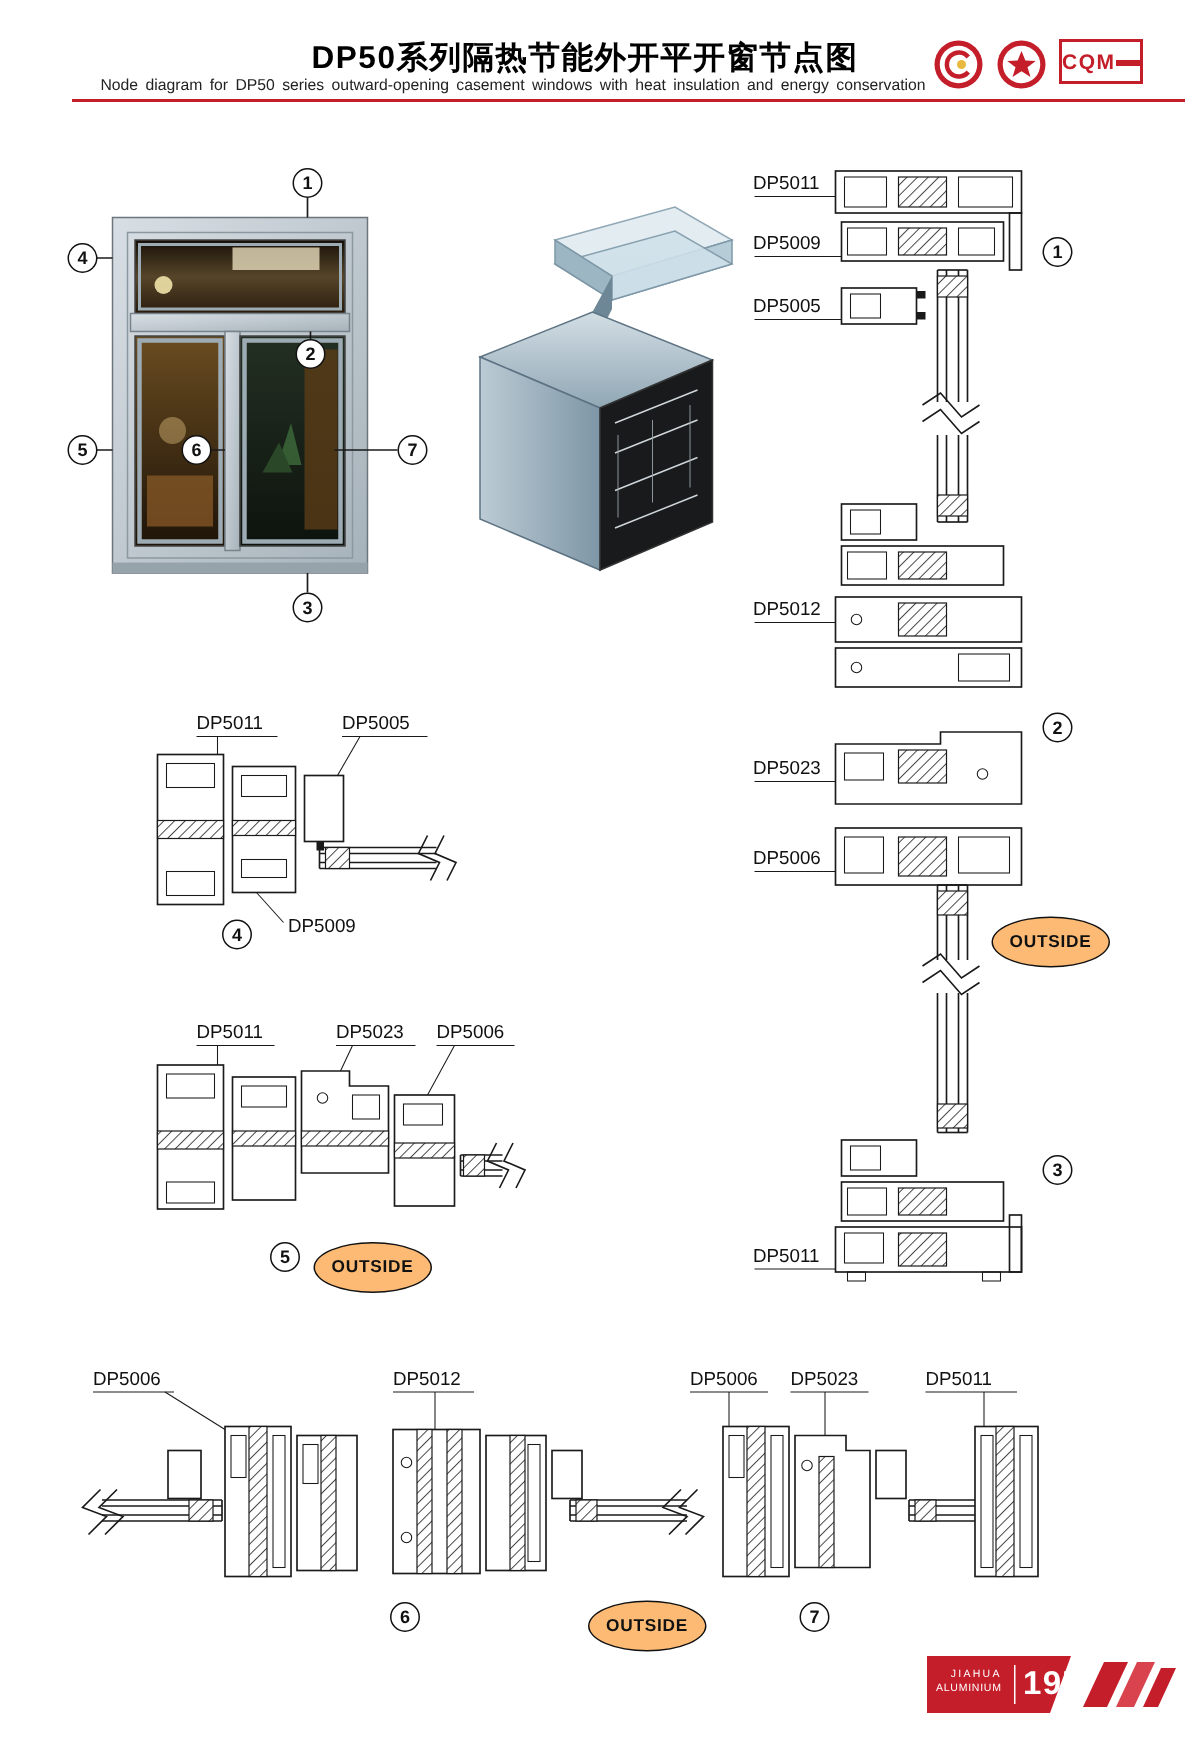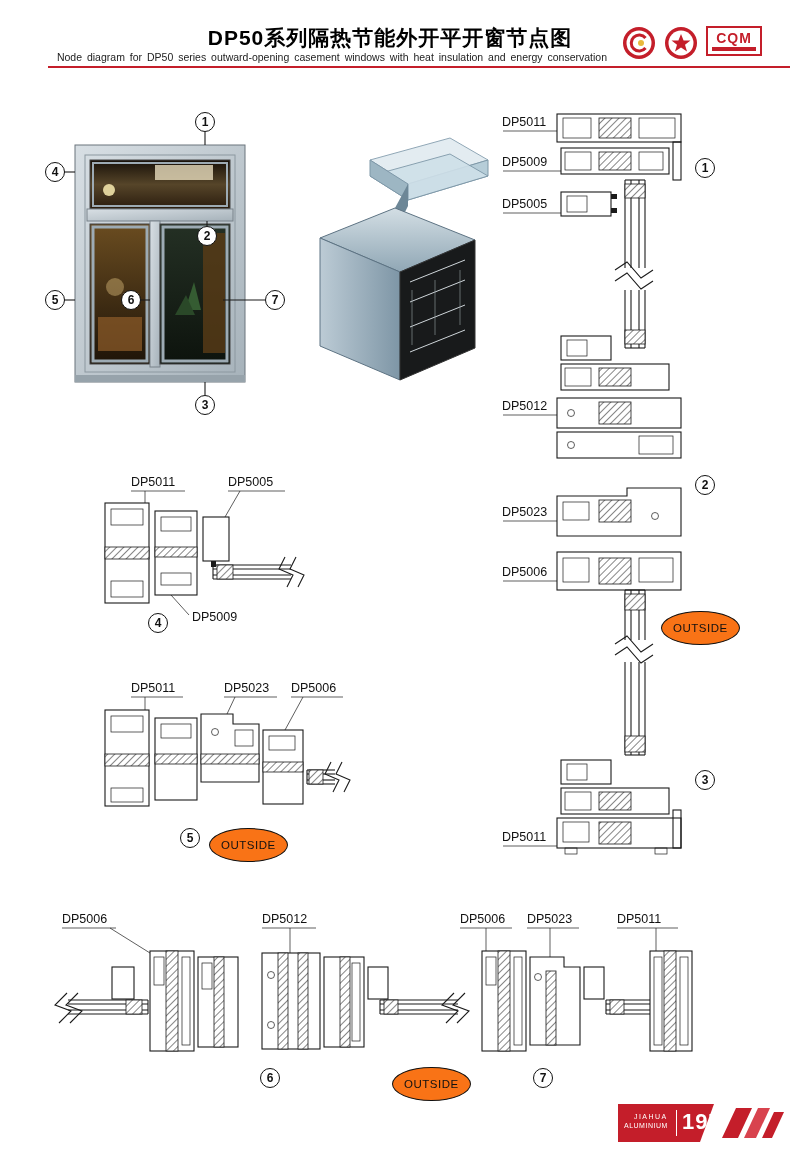--- a/index.html
+++ b/index.html
@@ -5,43 +5,43 @@
   *{margin:0;padding:0;box-sizing:border-box}
   html,body{background:#fff}
   body{font-family:"Liberation Sans",sans-serif;color:#111}
   .page{position:relative;width:800px;height:1167px;background:#fff;overflow:hidden}
   .abs{position:absolute}
   .title-cn{font-size:21px;font-weight:bold;letter-spacing:1px;text-align:center;color:#000}
   .title-en{font-size:10.5px;color:#222;text-align:center;word-spacing:2px}
   .red-rule{background:#c41e2a;height:2px}
   .plabel{position:absolute;font-size:12.5px;font-weight:normal;white-space:nowrap;color:#111;line-height:15px}
   .callout{position:absolute;width:20px;height:20px;border:1.6px solid #111;border-radius:50%;background:#fff;display:flex;align-items:center;justify-content:center;font-size:12px;font-weight:bold;color:#111}
-  .outside-pill{position:absolute;height:22px;padding:16px 11px;border:1.6px solid #111;border-radius:50% / 50%;background:#f97316;display:flex;align-items:center;justify-content:center;font-size:11.5px;font-weight:normal;letter-spacing:.5px;white-space:nowrap}
+  .outside-pill{position:absolute;height:22px;padding:16px 11px;border:1.6px solid #111;border-radius:50% / 50%;background:#fdba74;display:flex;align-items:center;justify-content:center;font-size:11.5px;font-weight:bold;letter-spacing:.5px;white-space:nowrap}
   svg{display:block}
   .ln{stroke:#1a1a1a;stroke-width:1.1;fill:none}
   .lnt{stroke:#1a1a1a;stroke-width:.7;fill:none}
   .dark{fill:#1a1a1a}
   .logo-row{display:flex;align-items:flex-start;gap:8px}
-  .cqm-box{width:56px;height:30px;border:2px solid #c41e2a;display:flex;flex-direction:column;align-items:center;justify-content:center}
+  .cqm-box{width:56px;height:30px;border:2px solid #c41e2a;display:flex;flex-direction:row;align-items:center;justify-content:center}
   .cqm-text{font-size:14px;font-weight:bold;color:#c41e2a;letter-spacing:1px;line-height:14px}
   .cqm-strip{width:44px;height:4px;background:#c41e2a;margin-top:2px}
   .footer-bar{background:#c41e2a}
   .brand{position:absolute;left:6px;top:8px;text-align:right;color:#fff}
   .brand-l1{font-size:7px;letter-spacing:1.5px;line-height:9px}
   .brand-l2{font-size:7px;letter-spacing:.5px;line-height:9px}
   .footer-divider{position:absolute;left:58px;top:6px;width:1px;height:26px;background:#fff}
   .page-number{position:absolute;left:64px;top:5px;font-size:22px;font-weight:bold;color:#fff;letter-spacing:1px}
 </style>
 </head>
 <body>
 
 <div class="page">
 
   <div class="abs title-cn" style="left:160px;top:24px;width:460px">DP50系列隔热节能外开平开窗节点图</div>
-  <div class="abs title-en" style="left:32px;top:51px;width:600px">Node diagram for DP50 series outward-opening casement windows with heat insulation and energy conservation</div>
+  <div class="abs title-en" style="left:42px;top:51px;width:600px">Node diagram for DP50 series outward-opening casement windows with heat insulation and energy conservation</div>
 
   <div class="abs logo-row" style="left:622px;top:26px">
     <svg width="34" height="34" viewBox="0 0 34 34">
       <circle cx="17" cy="17" r="16" fill="#c41e2a"></circle>
       <circle cx="17" cy="17" r="12.5" fill="#fff"></circle>
       <path d="M23.5,12 A8,8 0 1 0 23.5,22" fill="none" stroke="#c41e2a" stroke-width="3"></path>
       <circle cx="19" cy="17" r="3" fill="#e8b93c"></circle>
     </svg>
     <svg width="34" height="34" viewBox="0 0 34 34">
       <circle cx="17" cy="17" r="16" fill="#c41e2a"></circle>

